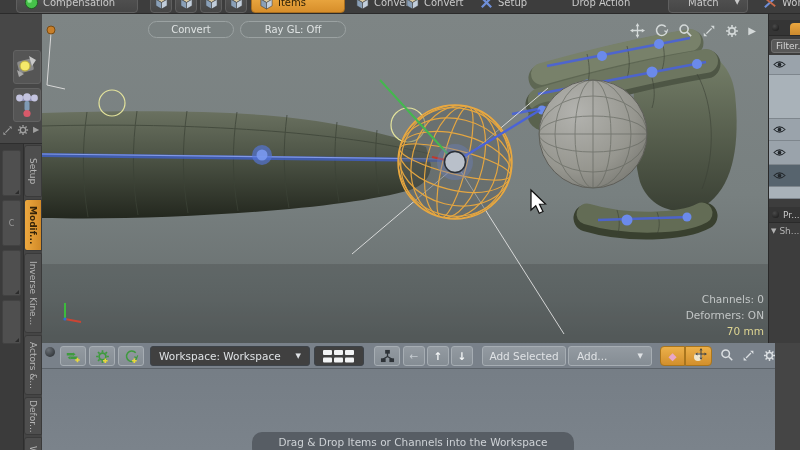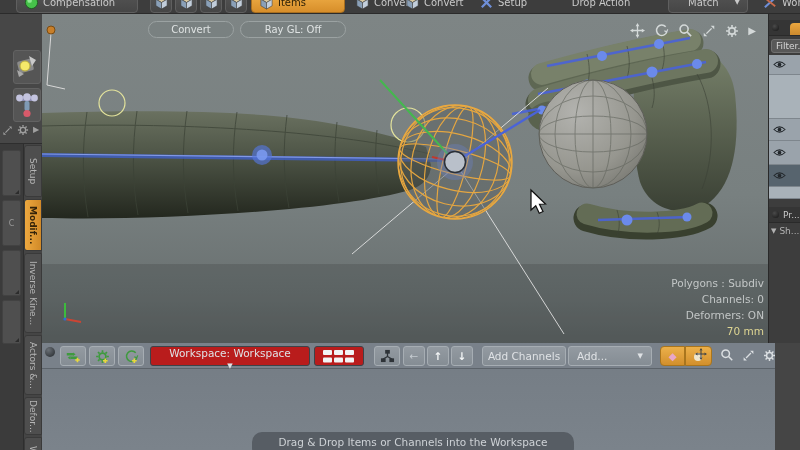--- a/index.html
+++ b/index.html
@@ -56,21 +56,21 @@
   .rp-row { position:relative; border-bottom:1px solid #7e868d; display:flex; align-items:center; padding-left:4px; }
   .rp-row.sel { background:#57646e; }
   .rp-row.lite { background:#9aa3ab; }
 
   
   .bottom-panel { left:42px; top:343px; width:733px; height:107px; background:linear-gradient(#747c84,#7b838b); overflow:hidden; }
   .bp-toolbar { position:absolute; left:0; top:0; width:733px; height:26px; background:#79818a; border-bottom:1px solid #5c636a; }
   .bp-btn { position:absolute; top:3px; height:20px; background:linear-gradient(#939aa1,#858d94); border:1px solid #a6adb3;
             border-radius:3px; display:flex; align-items:center; justify-content:center; gap:3px;
             color:#dfe2e5; font-size:10.5px; }
-  .bp-dark { background:#b91c1c; border-color:#3d4349;flex-direction:column; }
+  .bp-dark { background:#404040; border-color:#3d4349; }
   .bp-orange { background:linear-gradient(#ecb04a,#d28f2c); border-color:#a9751d; }
   .dropzone { position:absolute; left:210px; top:89px; width:322px; height:26px; background:#575d64; border-radius:10px;
               color:#ced2d6; font-size:10.5px; display:flex; align-items:flex-start; justify-content:center; padding-top:4px; }
   .collapse-dot { position:absolute; left:3px; top:4px; width:10px; height:10px; border-radius:50%;
                   background:radial-gradient(circle at 35% 30%, #6a7076, #23272b); }
 </style>
 </head>
 <body>
 
 <svg width="0" height="0" style="position:absolute">
@@ -413,21 +413,20 @@
       <svg width="14" height="14" viewBox="0 0 16 16">
           <use href="#expand"></use>
         </svg>
       <svg width="14" height="14" viewBox="0 0 16 16">
           <use href="#gear"></use>
         </svg>
       <span class="glyph-btn">▶</span>
     </div>
 
     <div class="vp-info">
-      <div>Polygons : Subdiv</div>
       <div>Channels: 0</div>
       <div>Deformers: ON</div>
       <div style="color:#ded592">70 mm</div>
     </div>
   </div>
 
   <div class="abs right-panel">
     <div style="height:6px"></div>
     <div class="rp-header">
       <span class="rp-dot"></span>
@@ -525,21 +524,21 @@
         <span>←</span>
       </div>
       <div class="bp-btn" style="left:385px;width:22px;color:#f4f6f7;font-weight:bold">
         <span>↑</span>
       </div>
       <div class="bp-btn" style="left:409px;width:22px;color:#f4f6f7;font-weight:bold">
         <span>↓</span>
       </div>
 
       <div class="bp-btn" style="left:440px;width:84px">
-        <span>Add Channels</span>
+        <span>Add Selected</span>
       </div>
       <div class="bp-btn" style="left:526px;width:84px;justify-content:space-between;padding:0 8px">
         <span>Add...</span>
         <span style="font-size:7px">▼</span>
       </div>
 
       <div class="bp-btn bp-orange" style="left:618px;width:25px;border-radius:4px 0 0 4px;color:#e8a7c8">
         <span>◆</span>
       </div>
       <div class="bp-btn bp-orange" style="left:643px;width:27px;border-radius:0 4px 4px 0">

